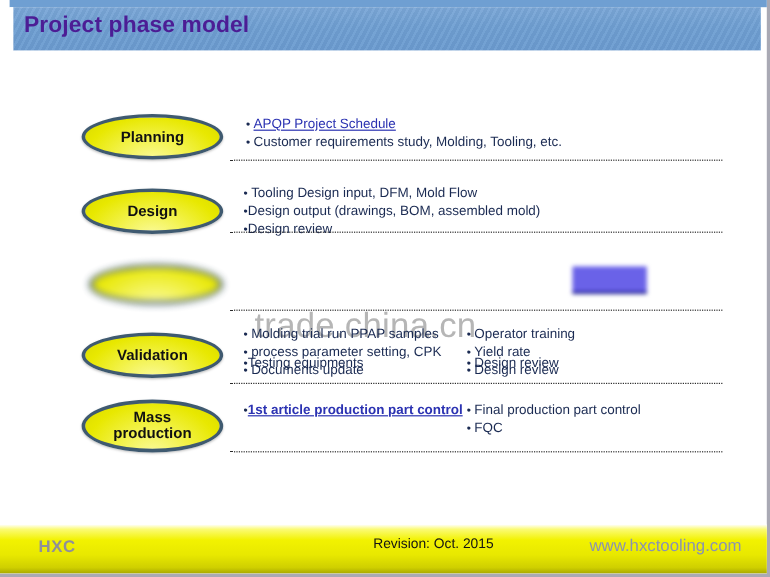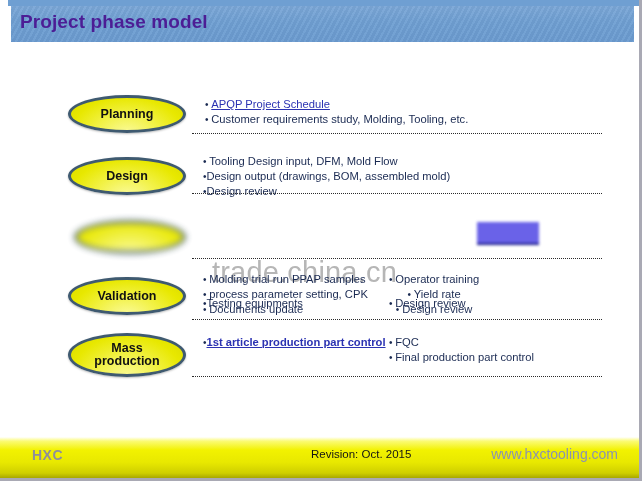--- a/index.html
+++ b/index.html
@@ -243,39 +243,39 @@
 
     <div class="row">
       <div class="ellipse" style="left:68px; top:229px;">
         <span class="ellipse-label">Validation</span>
       </div>
       <div class="bullets" style="left:203px; top:224px;">
         <div class="b"><span>Molding trial run PPAP samples</span></div>
         <div class="b"><span>process parameter setting, CPK</span></div>
         <div class="b"><span>Documents update</span></div>
       </div>
-      <div class="bullets" style="left:389px; top:224px;text-align:center;">
+      <div class="bullets" style="left:389px; top:224px;">
         <div class="b"><span>Operator training</span></div>
         <div class="b"><span>Yield rate</span></div>
         <div class="b"><span>Design review</span></div>
       </div>
       <div class="divider" style="left:192px; top:271px; width:410px;"></div>
     </div>
 
     <div class="row">
       <div class="ellipse" style="left:68px; top:285px; height:44px;">
         <span class="ellipse-label">Mass
 production</span>
       </div>
       <div class="bullets" style="left:203px; top:287px;">
         <div class="b tight"><span class="link bold">1st article production part control</span></div>
       </div>
       <div class="bullets" style="left:389px; top:287px;">
+        <div class="b"><span>Final production part control</span></div>
         <div class="b"><span>FQC</span></div>
-        <div class="b"><span>Final production part control</span></div>
       </div>
       <div class="divider" style="left:192px; top:328px; width:410px;"></div>
     </div>
 
   </div>
 
   <div class="footer">
     <div class="footer-logo">HXC</div>
     <div class="footer-rev">Revision: Oct. 2015</div>
     <div class="footer-url">www.hxctooling.com</div>

